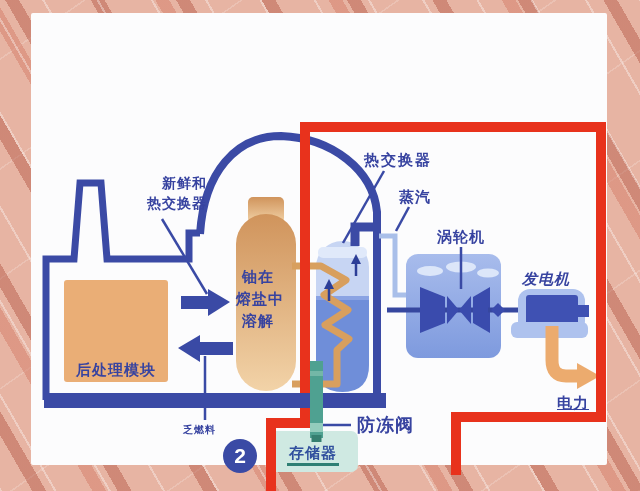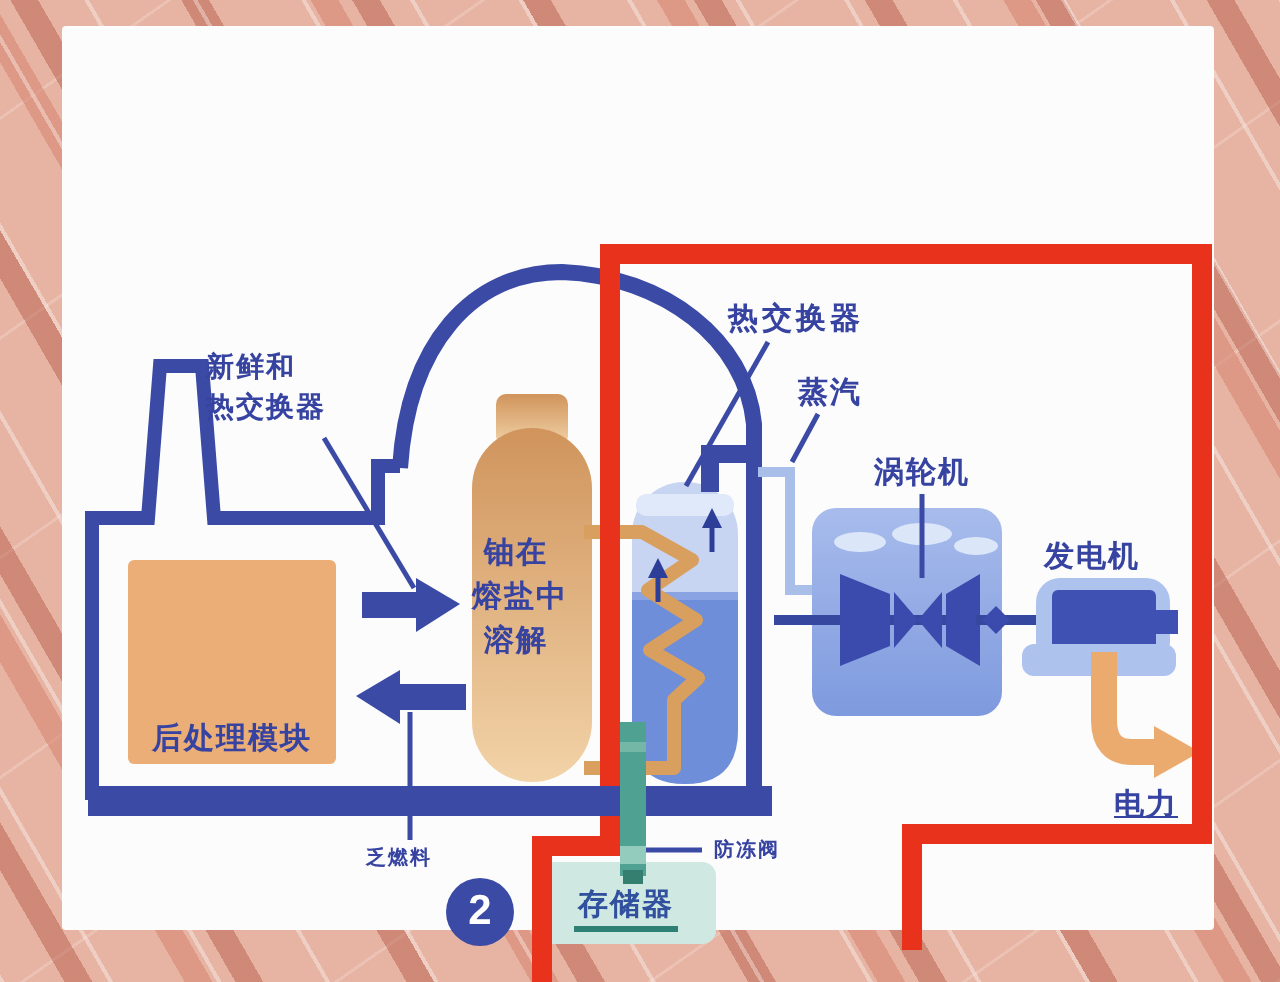--- a/index.html
+++ b/index.html
@@ -15,30 +15,30 @@
   }
   .art{position:absolute;left:0;top:0;}
   .lbl{
     position:absolute;color:#3743a0;font-weight:bold;font-size:15px;
     line-height:19px;white-space:nowrap;letter-spacing:1px;
   }
   .title{
     position:absolute;top:40px;left:50%;transform:translateX(-50%);
     font-size:45px;font-weight:bold;letter-spacing:6px;color:#3138a3;white-space:nowrap;
   }
-  .fresh{left:103px;top:173px;width:104px;text-align:left;font-size:14px;line-height:20px;}
+  .fresh{left:103px;top:173px;width:104px;text-align:right;font-size:14px;line-height:20px;}
   .reproc{left:64px;top:322px;width:104px;text-align:center;margin-top:38px;}
   .reactor-txt{left:236px;top:266px;width:44px;text-align:center;line-height:22px;}
   .hx{left:364px;top:150px;letter-spacing:2px;}
   .steam{left:399px;top:187px;}
   .turbine{left:437px;top:227px;}
-  .gen{left:522px;top:269px;}
+  .gen{left:522px;top:269px;font-style:italic;}
   .power{left:557px;top:393px;text-decoration:underline;}
   .spent{left:183px;top:420px;font-size:10px;}
-  .freeze{left:357px;top:416px;font-size:10px;}
+  .freeze{left:357px;top:416px;font-size:18px;}
   .storage{left:268px;top:443px;width:90px;text-align:center;color:#31509e;}
   .storage span{border-bottom:3px solid #2e7f74;padding:0 2px 2px;}
   .badge{
     position:absolute;left:223px;top:439px;width:34px;height:34px;border-radius:50%;
     background:#3a4aa5;color:#ffffff;font-weight:bold;font-size:21px;
     display:flex;align-items:center;justify-content:center;
   }
 </style>
 </head>
 <body>

